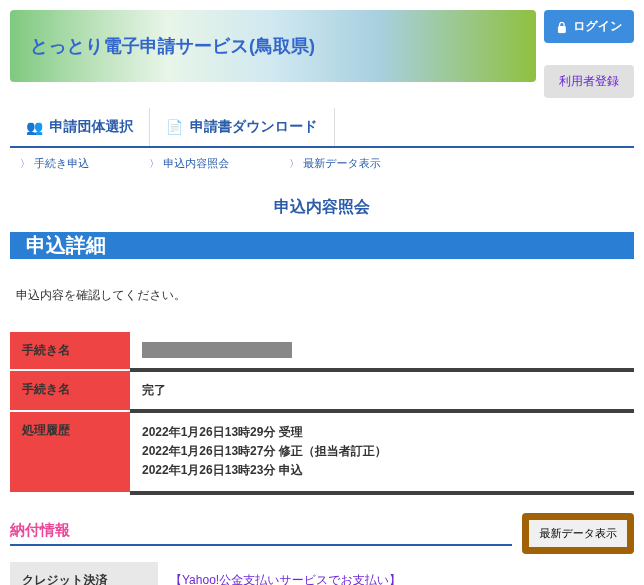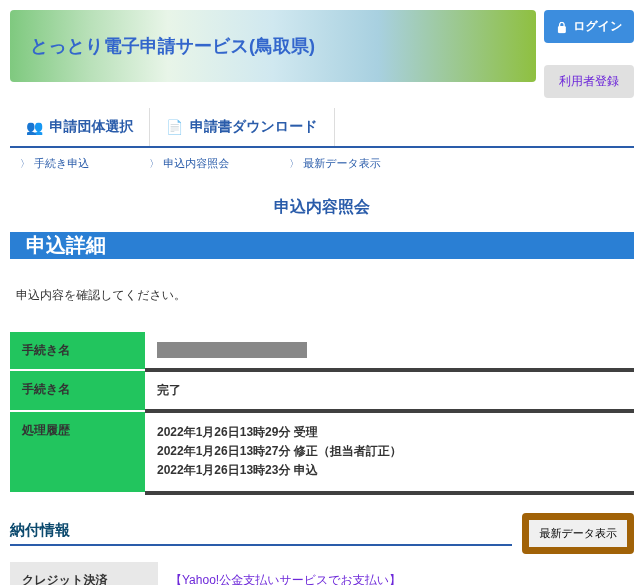--- a/index.html
+++ b/index.html
@@ -15,27 +15,27 @@
 .nav-tab { display: flex; align-items: center; gap: 6px; padding: 10px 16px; color: #2a5caa; font-size: 14px; font-weight: bold; cursor: pointer; border-right: 1px solid #ddd; text-align: center; }
 .nav-tab-icon { color: #2a5caa; }
 .breadcrumb { display: flex; gap: 60px; padding: 8px 10px; font-size: 11px; }
 .breadcrumb-item { color: #2a5caa; cursor: pointer; }
 .breadcrumb-item::before { content: "〉"; color: #2a5caa; margin-right: 4px; font-size: 10px; }
 .page-title { text-align: center; color: #2a5caa; font-size: 16px; font-weight: bold; margin: 18px 0 14px; }
 .section-bar { background: #2a7fd4; color: #fff; padding: 0 16px; font-size: 20px; font-weight: bold; }
 .instruction { padding: 28px 6px; font-size: 12px; }
 .detail-table { width: 100%; border-collapse: collapse; }
 .detail-table td { padding: 10px 12px; vertical-align: top; font-size: 12px; }
-.detail-table .label-cell { background: #22c55e; width: 135px; font-weight: bold; border-bottom: 2px solid #fff; }
+.detail-table .label-cell { background: #ef4444; width: 120px; font-weight: bold; border-bottom: 2px solid #fff; }
 .detail-table .value-cell { border-bottom: 4px solid #404040; font-weight: bold; }
 .redacted { display: inline-block; background: #888; height: 16px; vertical-align: middle; }
 .redacted.w1 { width: 150px; }
 .redacted.w2 { width: 85px; }
 .section2 { display: flex; align-items: center; justify-content: space-between; margin-top: 18px; }
-.section2-title { color: #0c4a6e; font-size: 15px; font-weight: bold; border-bottom: 2px solid #2a5caa; flex: 1; padding-bottom: 4px; }
+.section2-title { color: #ec4899; font-size: 15px; font-weight: bold; border-bottom: 2px solid #2a5caa; flex: 1; padding-bottom: 4px; }
 .btn-refresh { background: #f0f0f0; border: 7px solid #a16207; border-radius: 4px; padding: 6px 10px; font-size: 11px; cursor: pointer; margin-left: 10px; }
 .payment-table { width: 100%; border-collapse: collapse; margin-top: 8px; position: relative; }
 .payment-table td { padding: 10px 12px; font-size: 12px; vertical-align: middle; }
 .payment-table .label-cell { background: #e8e8e8; width: 148px; font-weight: bold; border-bottom: 2px solid #fff; }
 .payment-table .value-cell { }
 .link { color: #6d28d9; text-decoration: underline; cursor: pointer; }
 .red-box { border: 3px solid #ff0000; position: absolute; left: 4px; top: 30px; width: 335px; height: 108px; pointer-events: none; }
 .history-line { line-height: 1.6; }
 .people-icon::before { content: "👥"; font-size: 14px; }
 .doc-icon::before { content: "📄"; font-size: 14px; }

